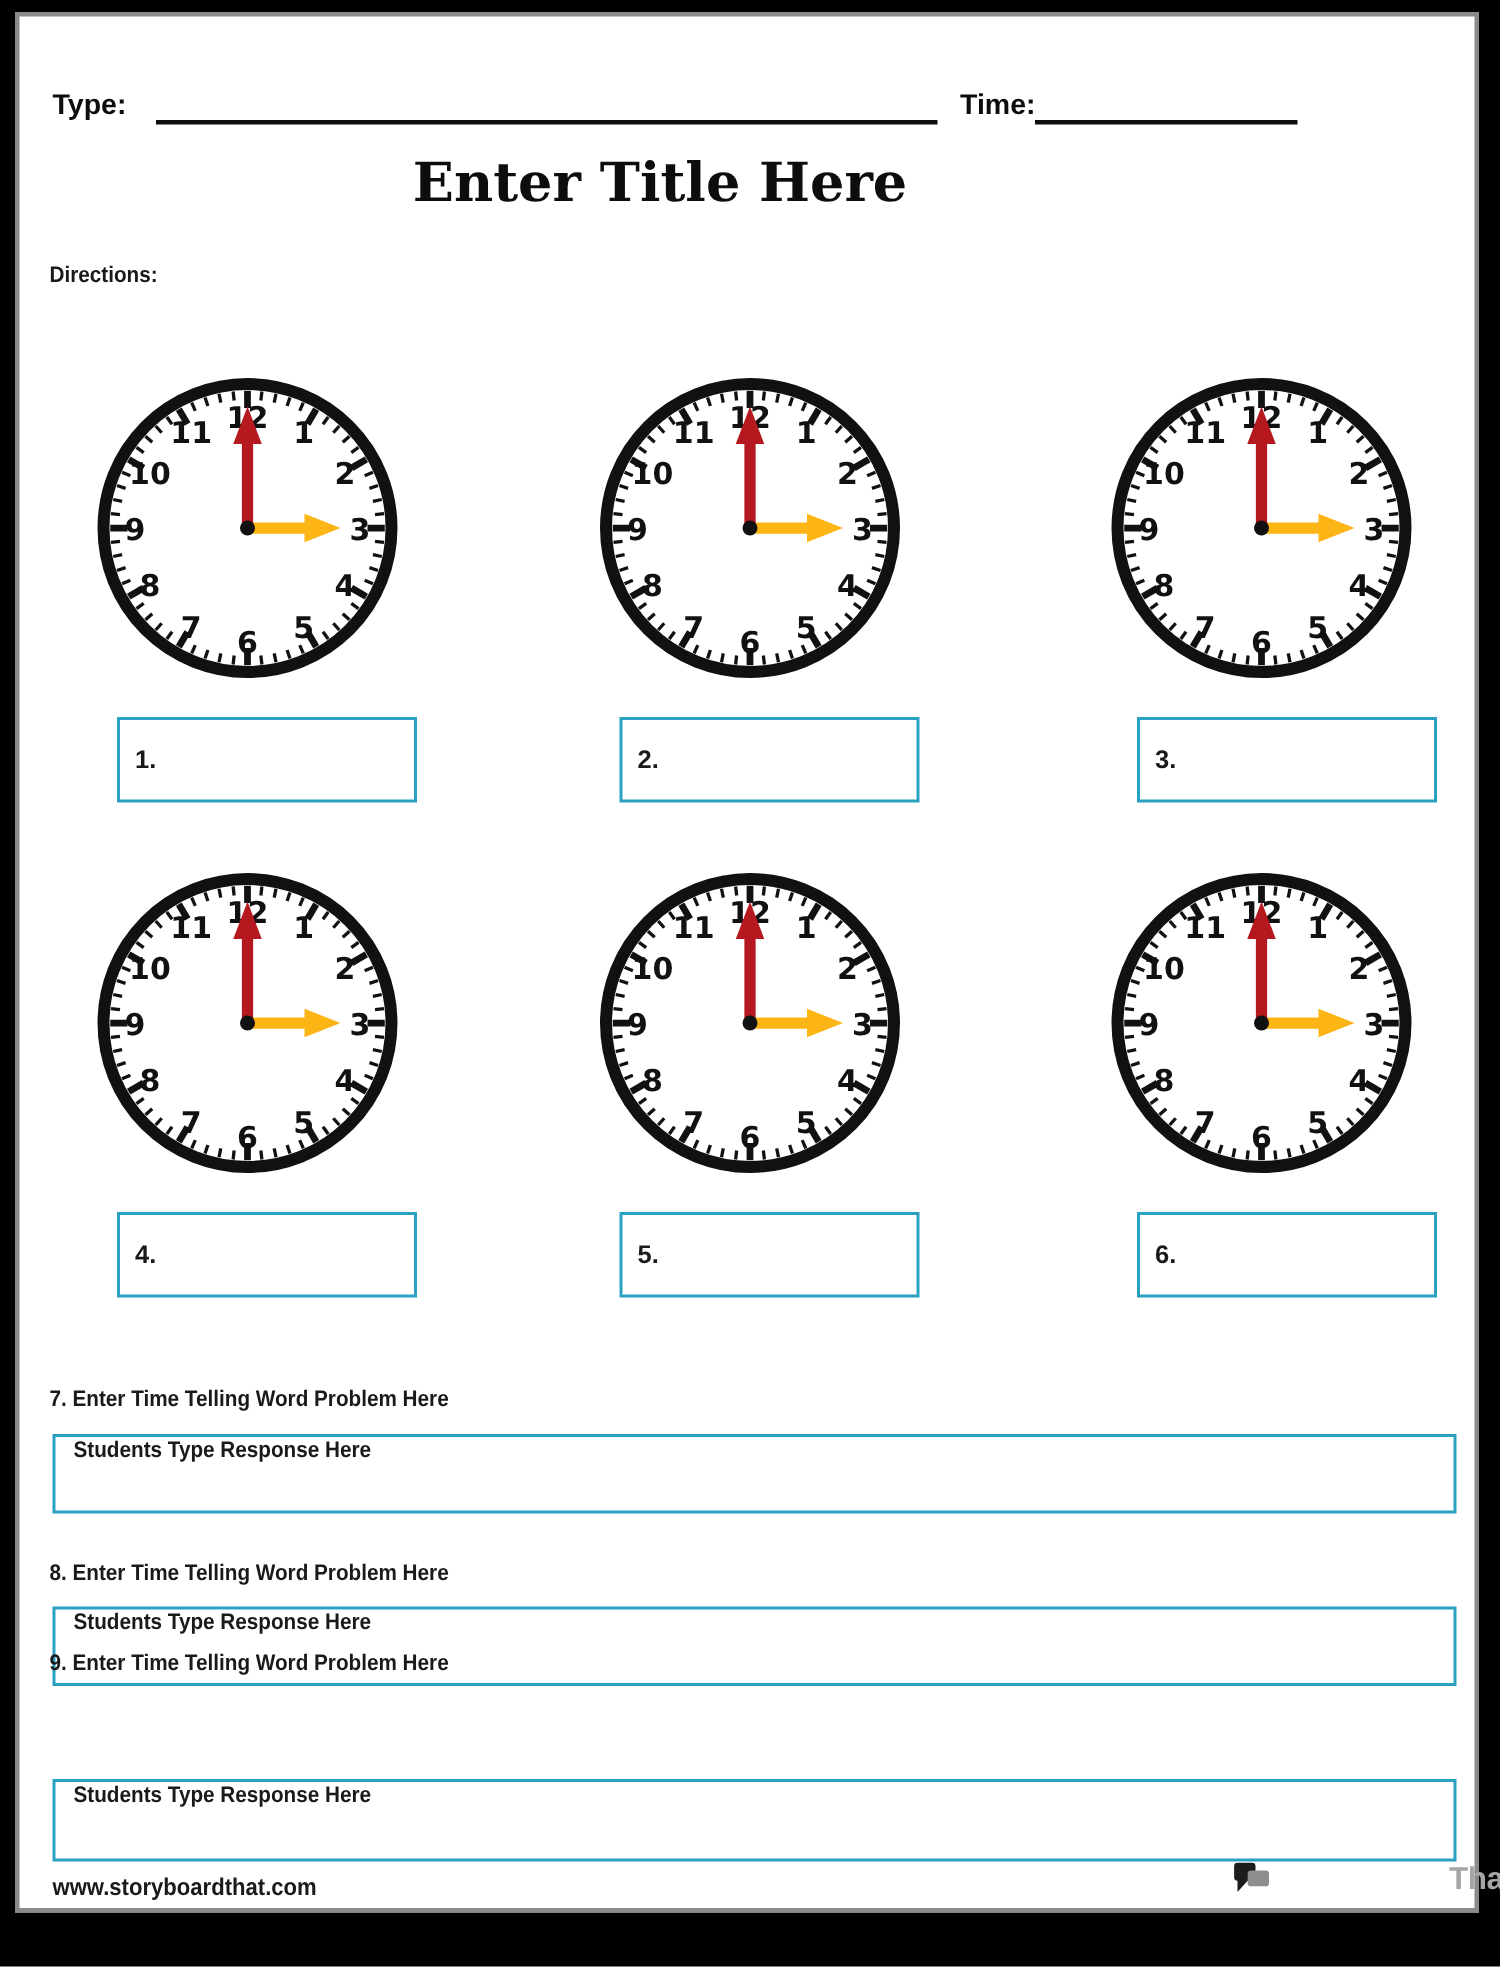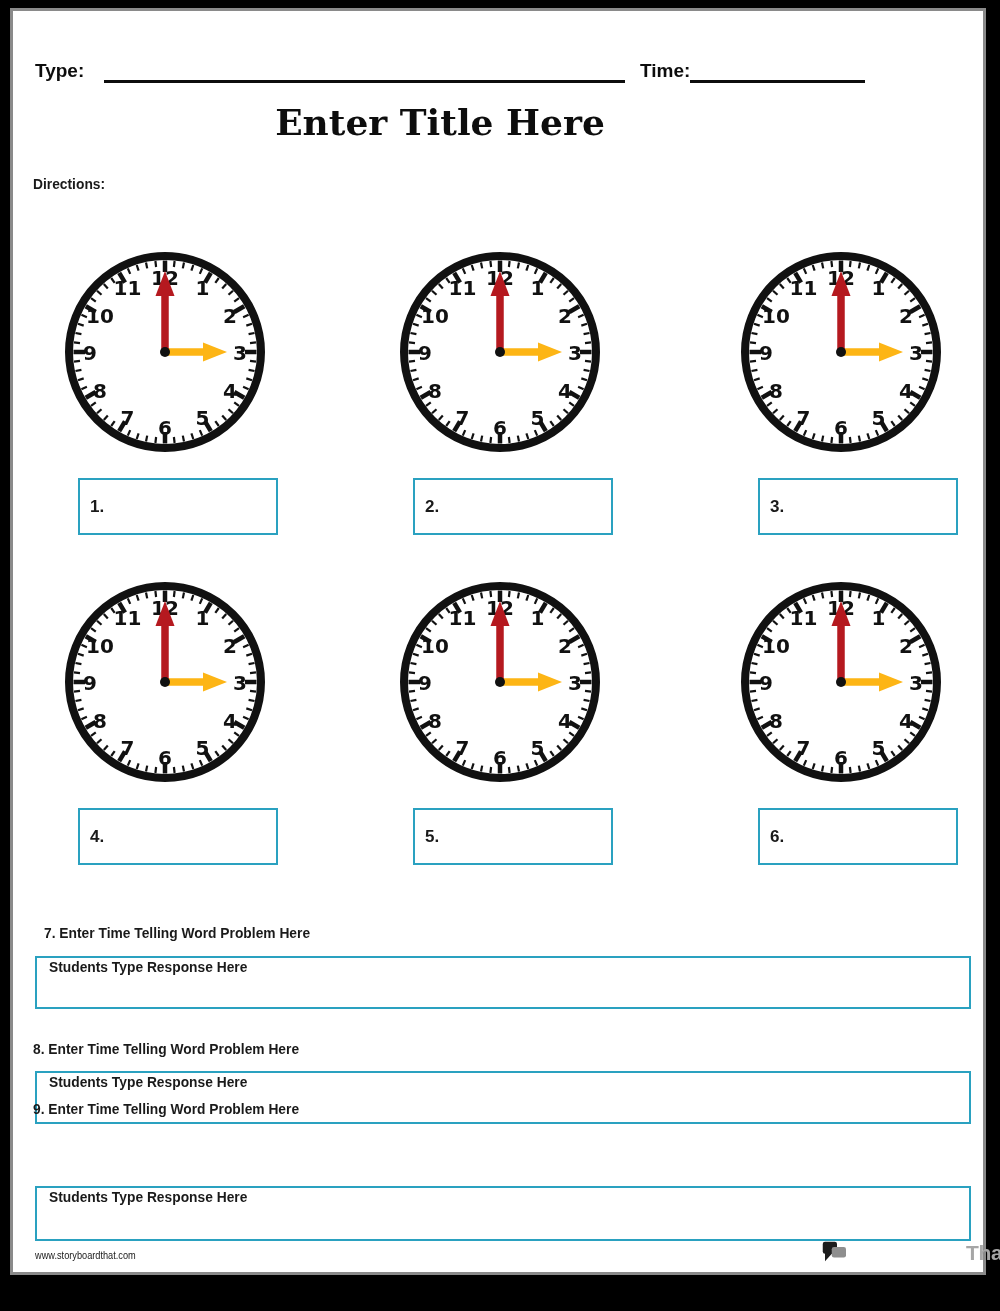--- a/index.html
+++ b/index.html
@@ -31,21 +31,21 @@
   }
   .ansbox .num{font-weight:700;font-size:17px;color:#1a1a1a;}
   
   .prompt{font-weight:700;font-size:15px;color:#1a1a1a;}
   .respbox{
     width:920px;height:49px;border:2.5px solid var(--accent,#2aa1c0);
     background:#fff;display:flex;align-items:flex-start;padding-left:12px;
   }
   .respbox span{font-weight:700;font-size:15px;color:#1a1a1a;}
   
-  .site{font-weight:400;font-size:10px;color:#1a1a1a;}
+  .site{font-weight:700;font-size:16px;color:#1a1a1a;}
   .logo{display:flex;align-items:center;gap:4px;}
   .logo .t1{font-size:21px;font-weight:600;color:#ffffff;letter-spacing:-0.3px;}
   .logo .t2{font-size:21px;font-weight:600;color:#a6a6a6;letter-spacing:-0.3px;}
 </style>
 </head>
 <body style="background: rgb(0, 0, 0);">
 
 <div class="paper"></div>
 
 <div class="abs field-label" style="left:35px;top:60px;">Type:</div>
@@ -588,21 +588,21 @@
 <div class="abs ansbox" style="left:78px;top:808px;">
     <span class="num">4.</span>
   </div>
 <div class="abs ansbox" style="left:413px;top:808px;">
     <span class="num">5.</span>
   </div>
 <div class="abs ansbox" style="left:758px;top:808px;">
     <span class="num">6.</span>
   </div>
 
-<div class="abs prompt" style="left:33px;top:924px;margin-left:11px;"><span class="cond">7. Enter Time Telling Word Problem Here</span></div>
+<div class="abs prompt" style="left:33px;top:924px;"><span class="cond">7. Enter Time Telling Word Problem Here</span></div>
 <div class="abs respbox" style="left:35px;top:956px;">
     <span class="cond">Students Type Response Here</span>
   </div>
 
 <div class="abs prompt" style="left:33px;top:1040px;"><span class="cond">8. Enter Time Telling Word Problem Here</span></div>
 <div class="abs respbox" style="left:35px;top:1071px;">
     <span class="cond">Students Type Response Here</span>
   </div>
 
 <div class="abs prompt" style="left:33px;top:1100px;"><span class="cond">9. Enter Time Telling Word Problem Here</span></div>

